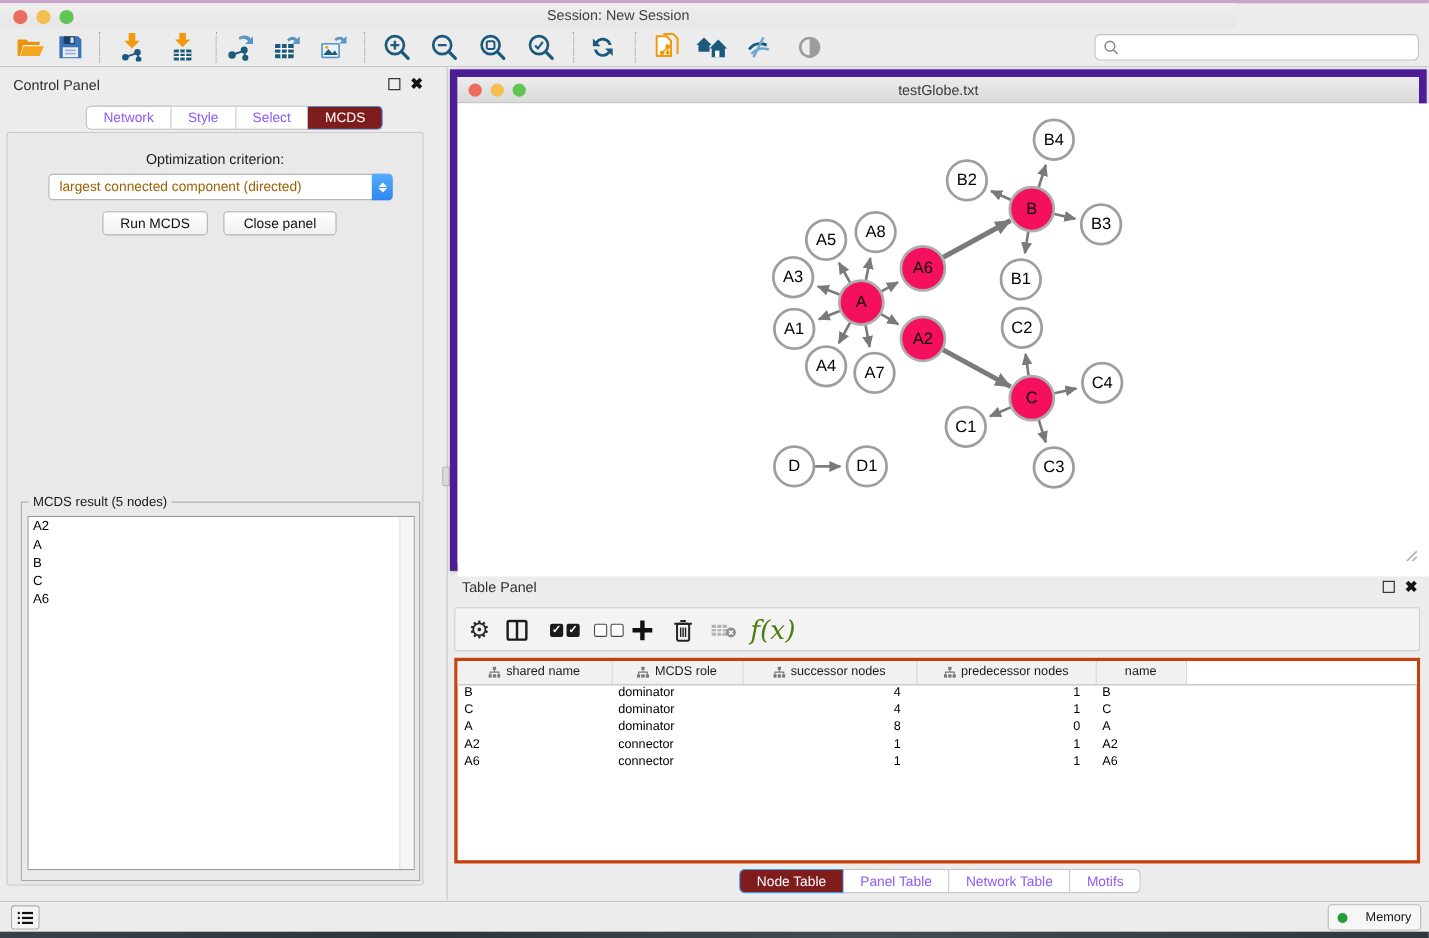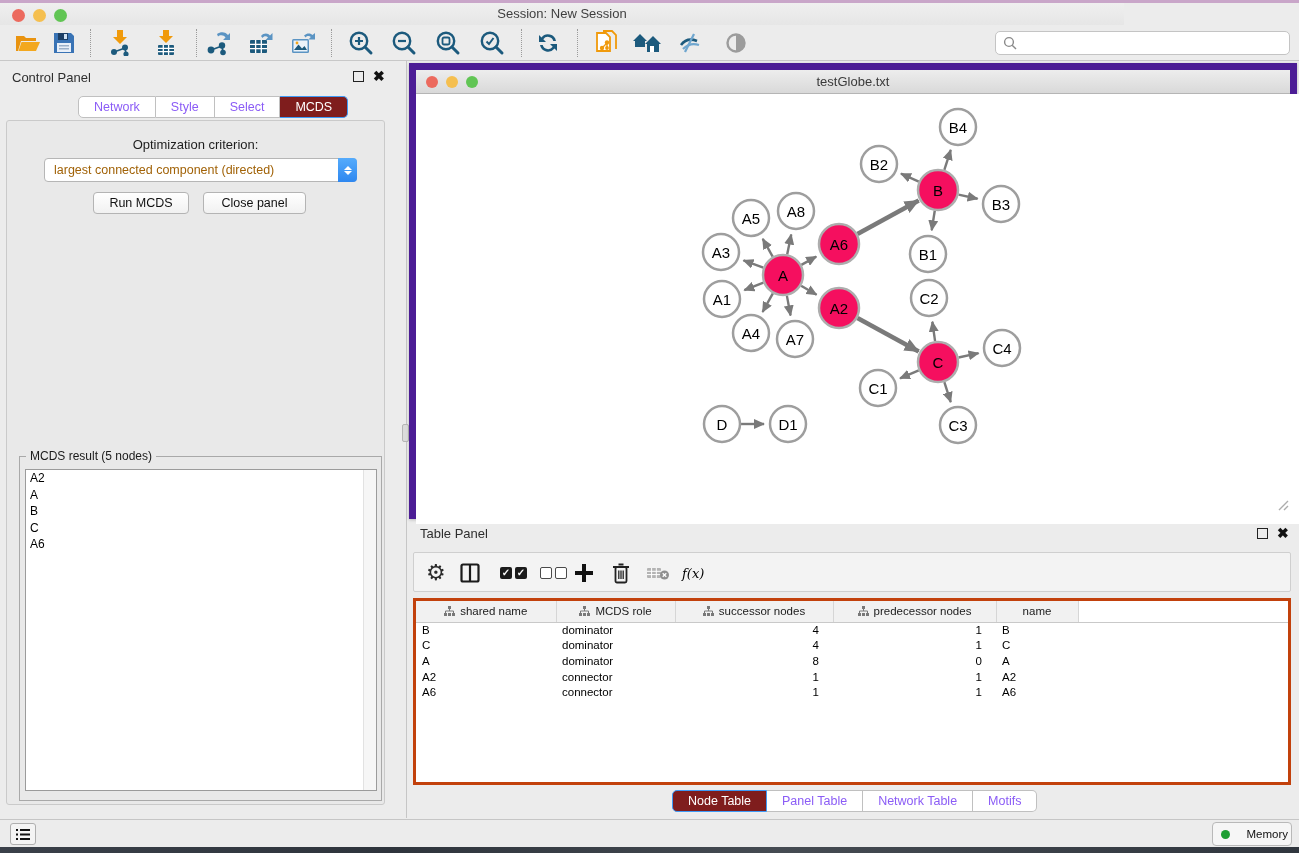--- a/index.html
+++ b/index.html
@@ -56,35 +56,35 @@
   .net-canvas { position:absolute; left:0; top:24px; width:886px; height:430px; background:#fff; }
   .resize-grip { position:absolute; right:1px; bottom:1px; }
 
   
   .tp-title { left:420px; top:526px; font-size:13px; color:#2E2E2E; }
   .tp-toolbar { left:413px; top:552px; width:878px; height:40px; background:#F3F3F3; border:1px solid #CFCFCF; border-radius:2px; }
   .tp-icon { position:absolute; top:6px; height:28px; display:flex; align-items:center; justify-content:center; cursor:pointer; }
   .gear { font-size:22px; color:#2b2b2b; line-height:26px; }
   .chk { width:12px; height:12px; border-radius:2px; background:#1b1b1b; color:#fff; font-size:10px; line-height:12px; text-align:center; font-weight:bold; }
   .unchk { width:12px; height:12px; border-radius:2px; border:1.6px solid #4a4a4a; background:#fff; }
-  .fx { font-family:"DejaVu Serif", serif; font-style:italic; font-size:13px; color:#000000; }
+  .fx { font-family:"DejaVu Serif", serif; font-style:italic; font-size:24px; color:#4d7c0f; }
 
   .ntable { left:413px; top:598px; width:878px; height:187px; background:#fff; border:3px solid #c2410c; }
   table.grid { border-collapse:collapse; table-layout:fixed; width:100%; }
   .grid th { height:21px; background:#F1F1F1; border-right:1px solid #D6D6D6; border-bottom:1px solid #C9C9C9; font-size:11.5px; font-weight:normal; color:#1b1b1b; }
   .grid th.filler { background:#fff; border-right:none; }
   .grid th .hwrap { display:flex; align-items:center; justify-content:center; gap:5px; }
   .grid td { height:15.6px; font-size:11.5px; color:#000; padding:0 6px; white-space:nowrap; overflow:hidden; }
   .grid td.num { text-align:right; padding-right:14px; }
   .tp-tabs { left:672px; top:790px; height:22px; display:flex; }
 
   
   .statusbar { left:0; top:819px; width:1299px; height:28px; background:#ECECEC; border-top:1px solid #C6C6C6; }
   .status-left-btn { position:absolute; left:10px; top:3px; width:26px; height:22px; background:#F4F4F4; border:1px solid #AFAFAF; border-radius:3px; display:flex; align-items:center; justify-content:center; cursor:pointer; }
-  .memory-btn { position:absolute; right:7px; top:2px; height:24px; padding:0 3px 0 8px; background:#F6F6F6; border:1px solid #B9B9B9; border-radius:4px; display:flex; align-items:center; gap:16px; cursor:pointer; }
+  .memory-btn { position:absolute; right:7px; top:2px; height:24px; padding:0 8px 0 8px; background:#F6F6F6; border:1px solid #B9B9B9; border-radius:4px; display:flex; align-items:center; gap:16px; cursor:pointer; }
   .memory-dot { width:9px; height:9px; border-radius:50%; background:#1E9E33; }
   .memory-label { font-size:11.5px; color:#111; }
   .bottom-strip { left:0; top:847px; width:1299px; height:6px; background:linear-gradient(90deg,#3A4049,#2E343C 30%,#454B52 60%,#30363E); }
   svg { display:block; }
 </style>
 </head>
 <body>
 
 <div class="abs desktop-strip"></div>
 <div class="abs titlebar">

